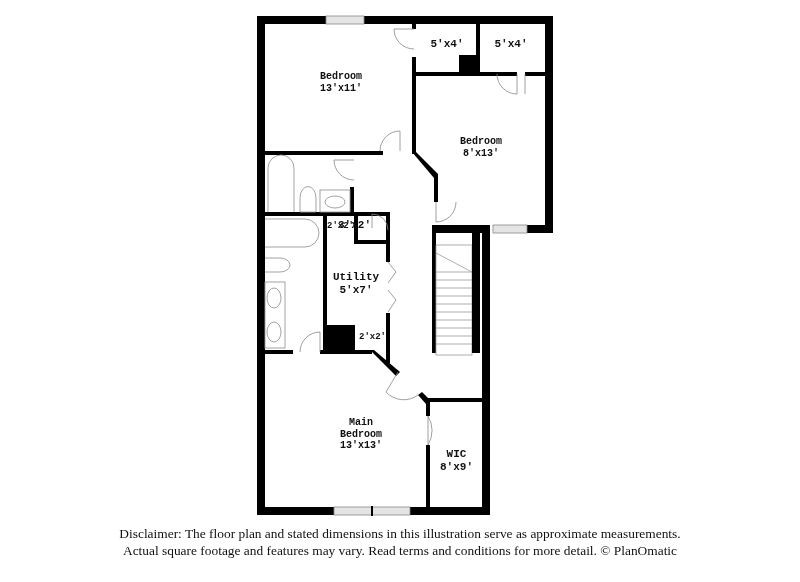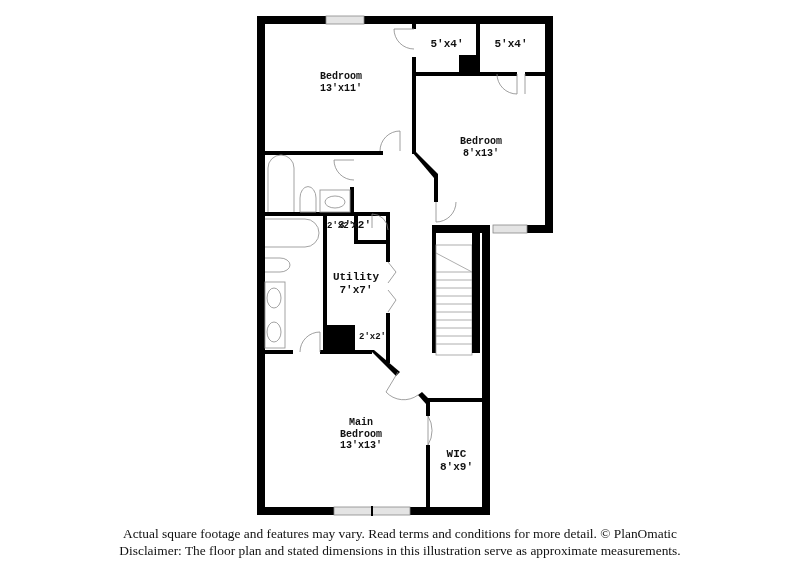--- a/index.html
+++ b/index.html
@@ -159,31 +159,31 @@
   <span class="dm">8'x13'</span>
 </div>
 <div class="room-label l-xs" style="left:327px; top:221px; width:26px;">
   <span class="dm">2'x2'</span>
 </div>
 <div class="room-label l-sm" style="left:338px; top:219px; width:32px;">
   <span class="dm">3'x2'</span>
 </div>
 <div class="room-label l-sm" style="left:330px; top:271px; width:52px;">
   <span class="nm">Utility</span>
-  <span class="dm">7'x7'</span>
+  <span class="dm">5'x7'</span>
 </div>
 <div class="room-label l-xs" style="left:358px; top:332px; width:28px;">
   <span class="dm">2'x2'</span>
 </div>
 <div class="room-label l-big" style="left:316px; top:417px; width:90px;">
   <span class="nm">Main</span>
   <span class="nm">Bedroom</span>
   <span class="dm">13'x13'</span>
 </div>
 <div class="room-label l-sm" style="left:430px; top:448px; width:53px;">
   <span class="nm">WIC</span>
   <span class="dm">8'x9'</span>
 </div>
 
 <div class="disclaimer">
+  <div>Disclaimer: The floor plan and stated dimensions in this illustration serve as approximate measurements.</div>
   <div>Actual square footage and features may vary. Read terms and conditions for more detail. © PlanOmatic</div>
-  <div>Disclaimer: The floor plan and stated dimensions in this illustration serve as approximate measurements.</div>
 </div>
 
 </body></html>

